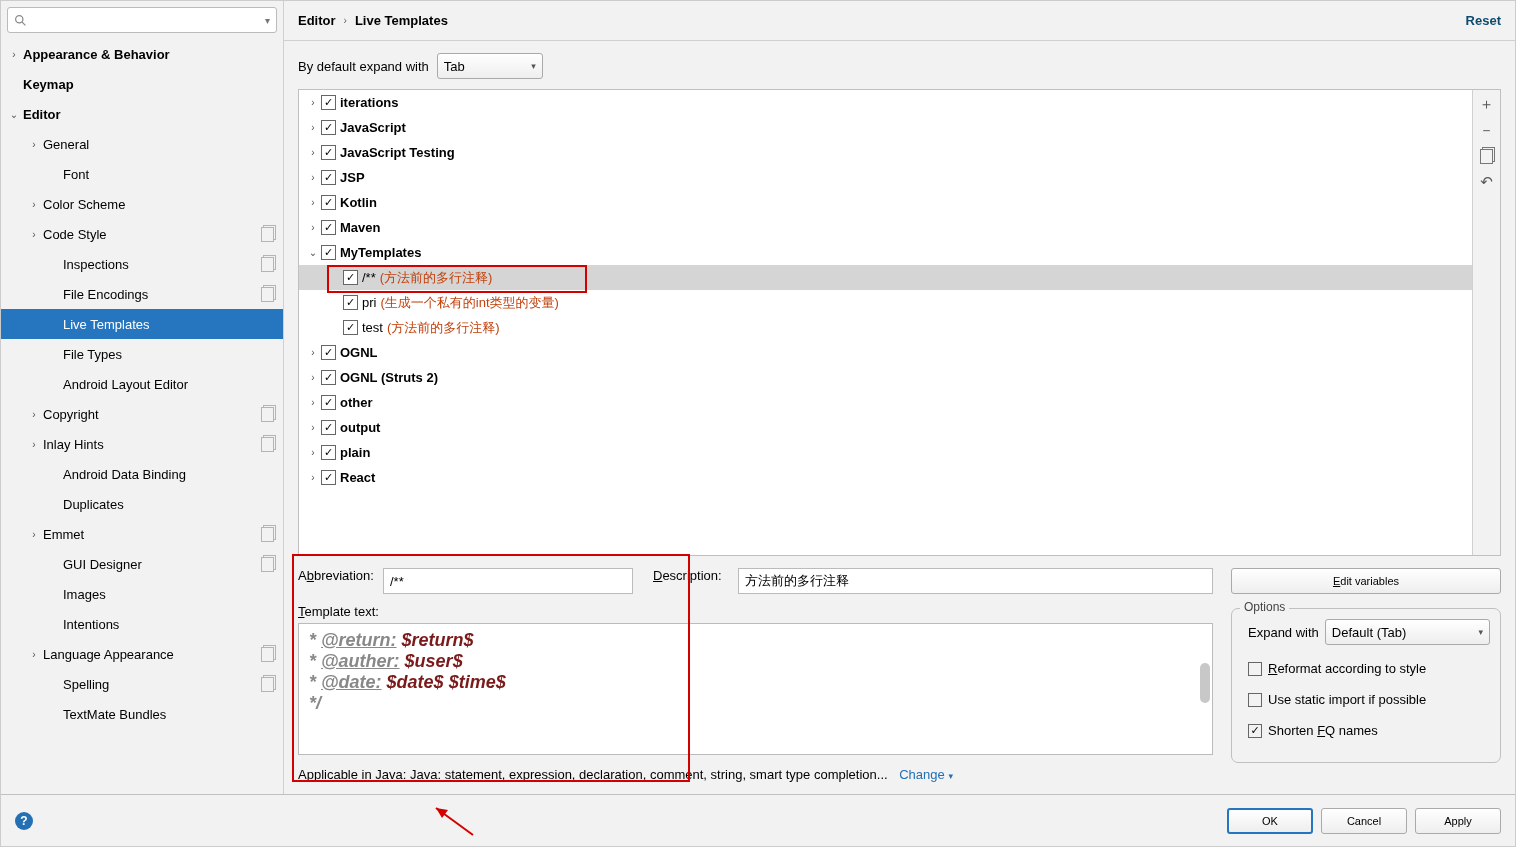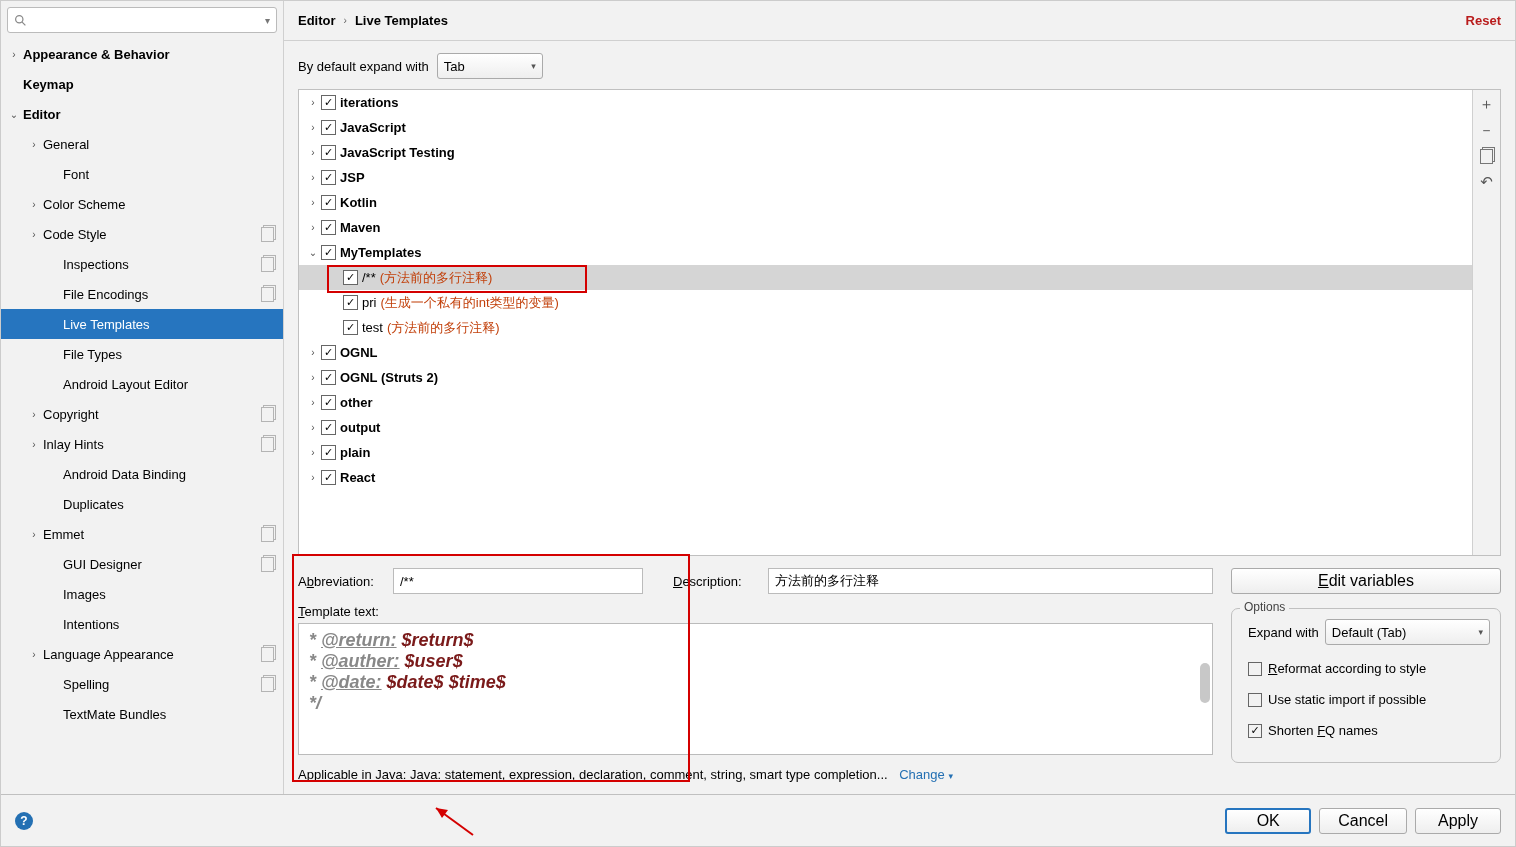--- a/index.html
+++ b/index.html
@@ -19,21 +19,21 @@
 .nav-item .label { flex: 1; }
 .nav-item.bold .label { font-weight: 600; }
 .nav-item .end-icon { width: 14px; height: 14px; opacity: 0.5; }
 .indent-0 { padding-left: 4px; }
 .indent-1 { padding-left: 24px; }
 .indent-2 { padding-left: 44px; }
 .main { flex: 1; display: flex; flex-direction: column; background: #f2f2f2; min-width: 0; }
 .header { display: flex; align-items: center; height: 40px; padding: 0 14px; border-bottom: 1px solid #d0d0d0; }
 .header .crumb { font-weight: 600; }
 .header .sep { margin: 0 8px; color: #666; font-size: 10px; }
-.header .reset { margin-left: auto; color: #b91c1c; font-weight: 600; cursor: pointer; }
+.header .reset { margin-left: auto; color: #0c4a6e; font-weight: 600; cursor: pointer; }
 .content { flex: 1; padding: 12px 14px; display: flex; flex-direction: column; min-height: 0; }
 .expand-row { display: flex; align-items: center; margin-bottom: 10px; gap: 8px; }
 .select-look { border: 1px solid #aaa; background: linear-gradient(#fff,#eee); height: 26px; display: flex; align-items: center; padding: 0 6px; min-width: 106px; border-radius: 3px; cursor: pointer; }
 .select-look .sv { flex: 1; }
 .select-look .cd { font-size: 9px; color: #555; }
 .tree-wrap { flex: 1; display: flex; border: 1px solid #c0c0c0; background: #fff; min-height: 0; }
 .tree-scroll { flex: 1; overflow-y: auto; }
 .tree-side { width: 28px; background: #f2f2f2; border-left: 1px solid #d0d0d0; display: flex; flex-direction: column; align-items: center; padding-top: 6px; gap: 10px; }
 .tree-side .ticon { width: 16px; height: 16px; cursor: pointer; color: #555; display:flex; align-items:center; justify-content:center; font-size:15px; }
 .trow { display: flex; align-items: center; height: 25px; padding-left: 6px; }
@@ -41,33 +41,33 @@
 .trow .arrow { width: 16px; text-align: center; font-size: 10px; color: #555; }
 .trow .cb { width: 15px; height: 15px; border: 1px solid #666; background: #fff; display: flex; align-items: center; justify-content: center; font-size: 11px; margin-right: 4px; flex-shrink:0; }
 .trow .cb.checked::after { content: "✓"; color: #000; }
 .trow .text { font-weight: 600; }
 .trow .desc { color: #c2410c; font-weight: 400; margin-left: 4px; }
 .trow.leaf .text { font-weight: 400; }
 .red-frame-1 { position: absolute; border: 2px solid #d40000; pointer-events: none; }
 .form-area { margin-top: 12px; display: flex; gap: 18px; }
 .form-left { flex: 1; min-width: 0; }
 .form-right { width: 270px; display: flex; flex-direction: column; }
-.row-inline { display: flex; align-items: center; gap: 10px; }
+.row-inline { display: flex; align-items: flex-start; gap: 0; }
 .txtlabel { min-width: 85px; }
 .underline { text-decoration: underline; }
 input[type=text].field { border: 1px solid #bbb; height: 26px; padding: 0 6px; font-size: 13px; }
 .abbr-field { width: 250px; }
 .desc-field { flex: 1; }
 .tmpl-editor { border: 1px solid #bbb; background: #fff; height: 132px; margin-top: 4px; padding: 6px 10px; font-family: "Consolas","Courier New",monospace; font-size: 18px; font-style: italic; font-weight: 700; overflow-y: auto; position: relative; }
 .tmpl-editor .line { white-space: pre; }
 .c-star { color: #888; }
 .c-tag { color: #888; text-decoration: underline; }
 .c-var { color: #7a1a1a; }
 .editor-sb { position: absolute; right: 2px; top: 30%; width: 10px; height: 40px; background: #c8c8c8; border-radius: 5px; }
-.btn { border: 1px solid #aaa; background: linear-gradient(#fff,#eee); height: 26px; padding: 0 18px; border-radius: 3px; cursor: pointer; font-size: 16px; }
+.btn { border: 1px solid #aaa; background: linear-gradient(#fff,#eee); height: 26px; padding: 0 18px; border-radius: 3px; cursor: pointer; font-size: 11px; }
 .opt-box { border: 1px solid #c0c0c0; border-radius: 7px; margin-top: 14px; padding: 10px 10px 8px 16px; position: relative; }
 .opt-box .legend { position: absolute; top: -9px; left: 8px; background: #f2f2f2; padding: 0 4px; font-size: 12px; color: #444; }
 .opt-row { display: flex; align-items: center; gap: 6px; margin-bottom: 16px; font-size: 13px; }
 .opt-row .cb2 { width: 14px; height: 14px; border: 1px solid #666; display: flex; align-items: center; justify-content: center; font-size: 11px; }
 .opt-row .cb2.checked::after { content: "✓"; }
 .applicable { margin-top: 12px; font-size: 13px; }
 .applicable .chg { color: #2470b3; cursor: pointer; margin-left: 8px; }
 .bottom-bar { border-top: 1px solid #c0c0c0; height: 52px; display: flex; align-items: center; padding: 0 14px; background: #f2f2f2; }
 .bottom-bar .help { width: 18px; height: 18px; border-radius: 50%; background: #2470b3; color: #fff; display: flex; align-items: center; justify-content: center; font-size: 12px; font-weight: 700; margin-right: auto; }
 .bottom-bar .btn { margin-left: 8px; min-width: 86px; }

